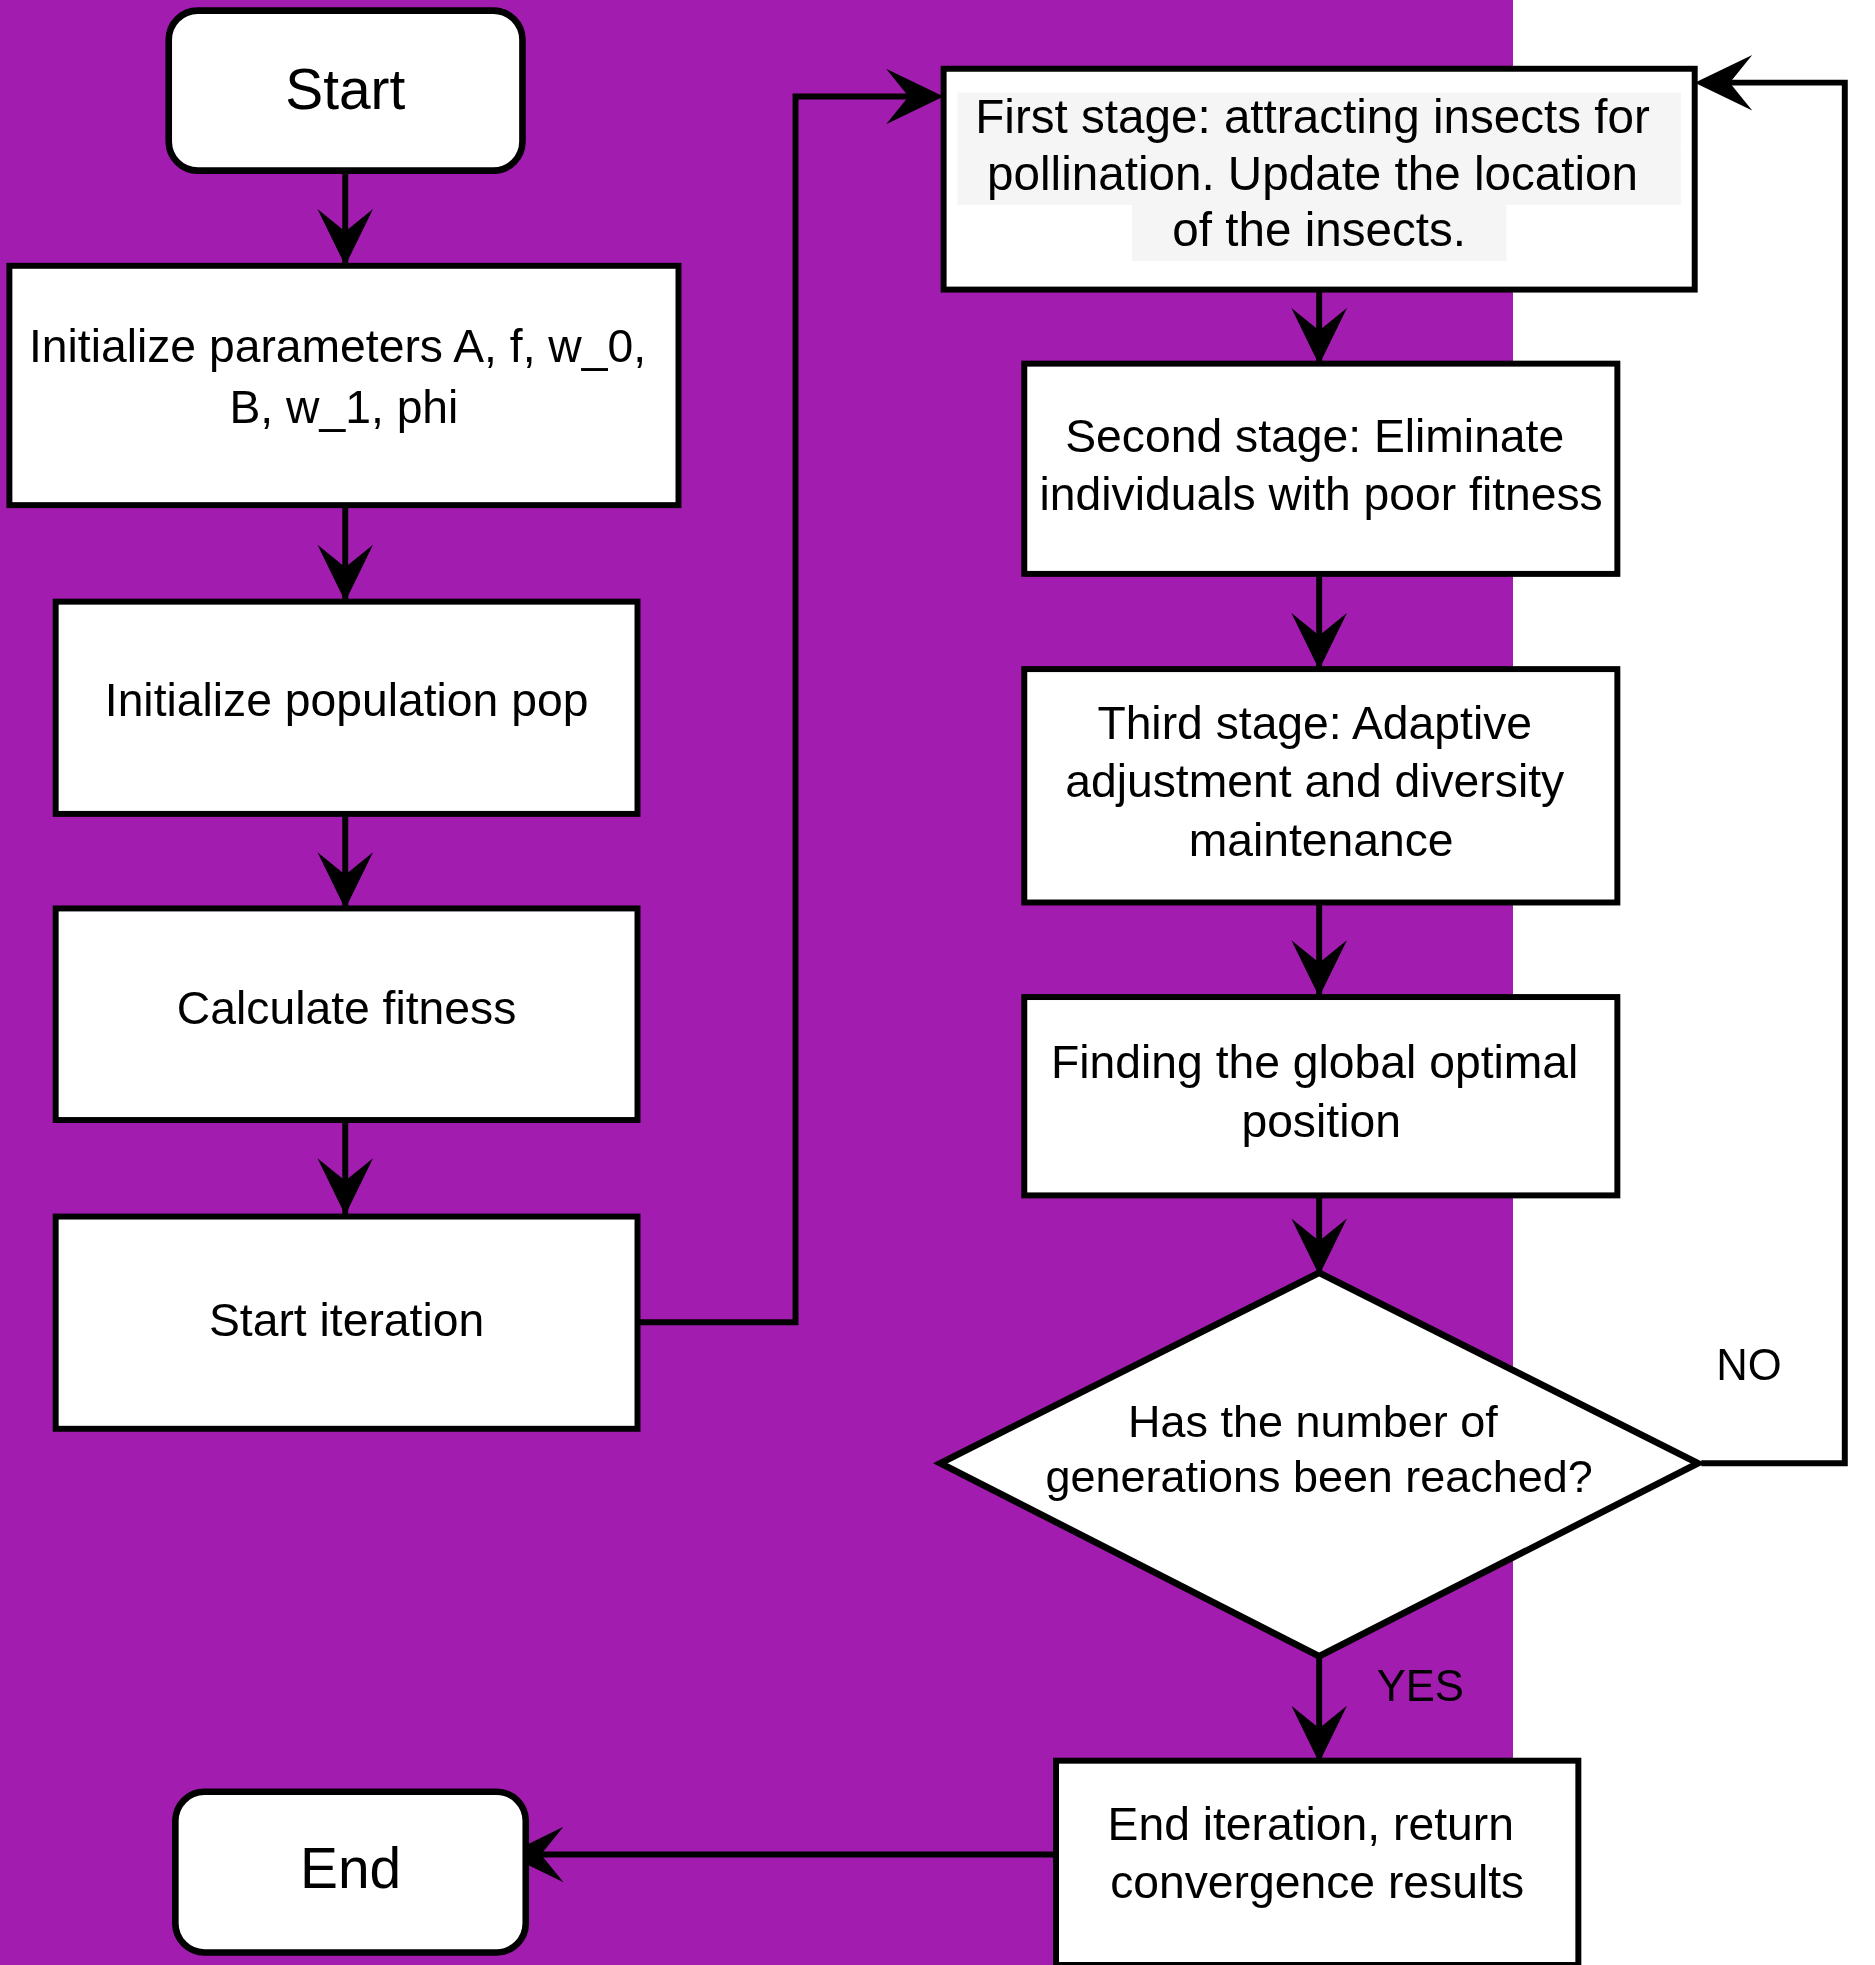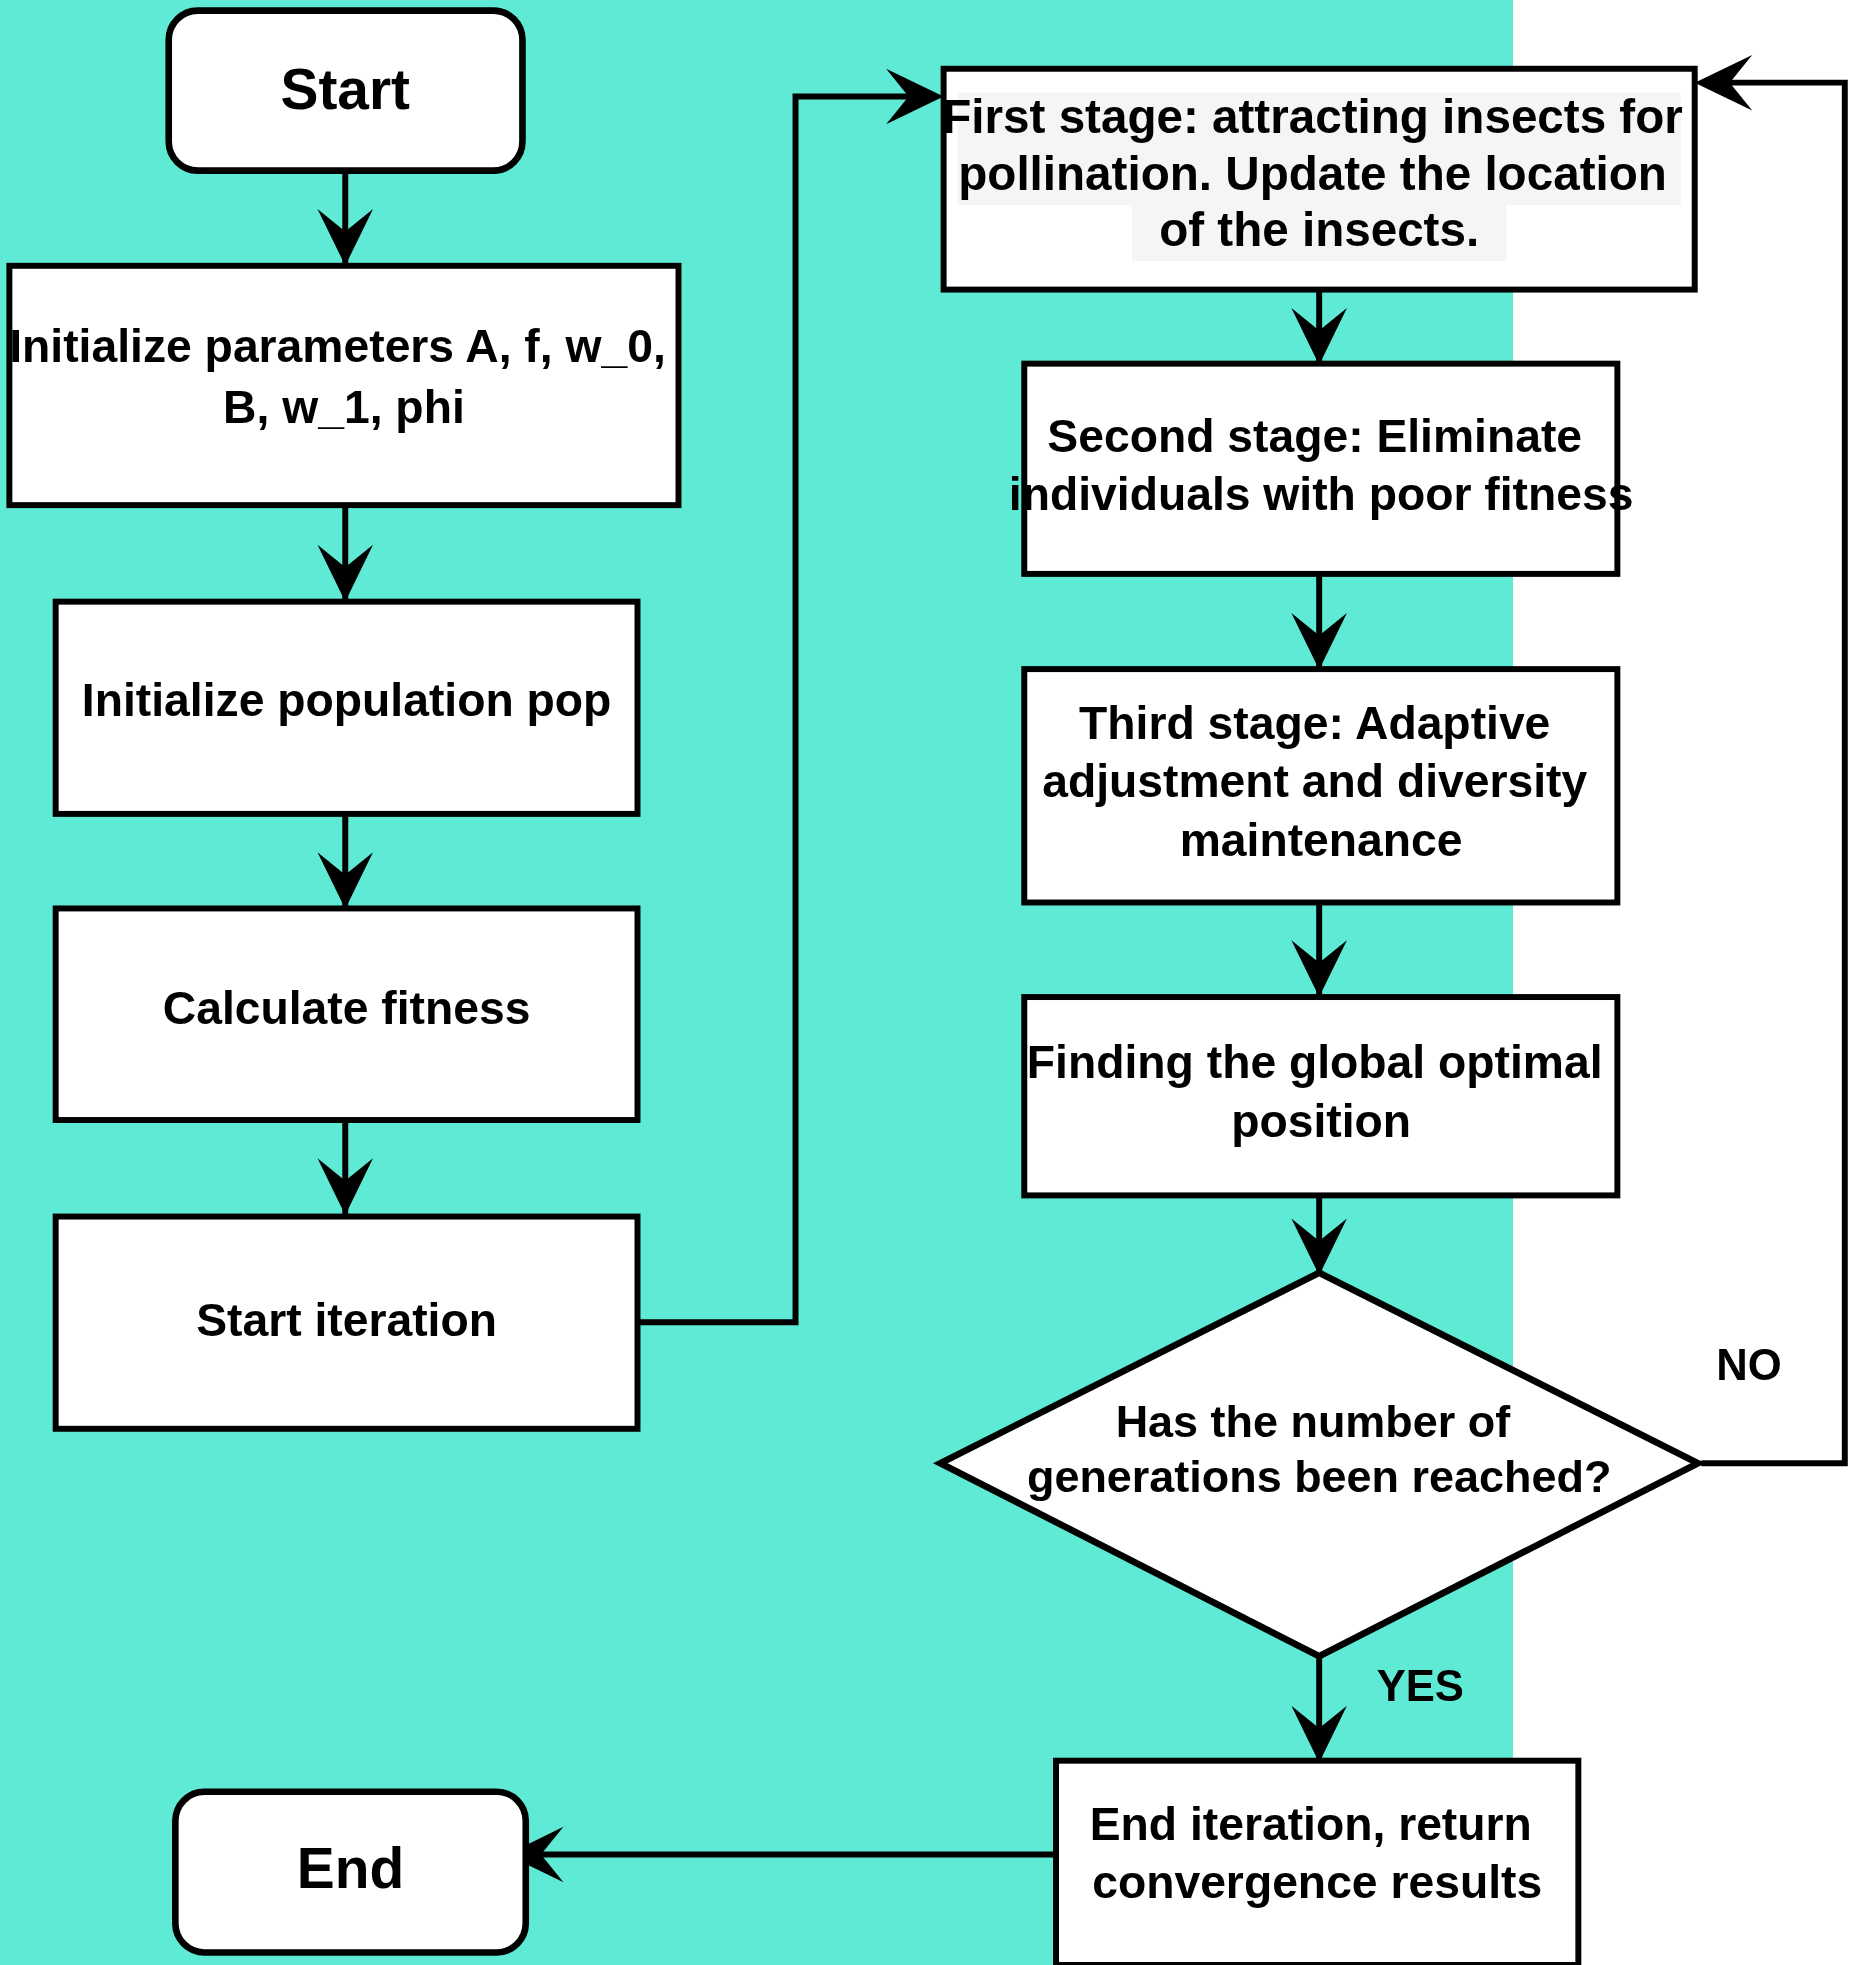--- a/index.html
+++ b/index.html
@@ -10,22 +10,21 @@
   body {
     width: 1876px;
     height: 1965px;
     font-family: "Liberation Sans", sans-serif;
     overflow: hidden;
   }
   #flowchart-root {
     position: relative;
     width: 1513px;
     height: 1965px;
-    background: #5eead4;
-    font-weight: bold;
+    background: #a21caf;
   }
   svg.chart-canvas {
     position: absolute;
     top: 0;
     left: 0;
     width: 1876px;
     height: 1965px;
   }
   .node-shape {
     fill: #ffffff;

